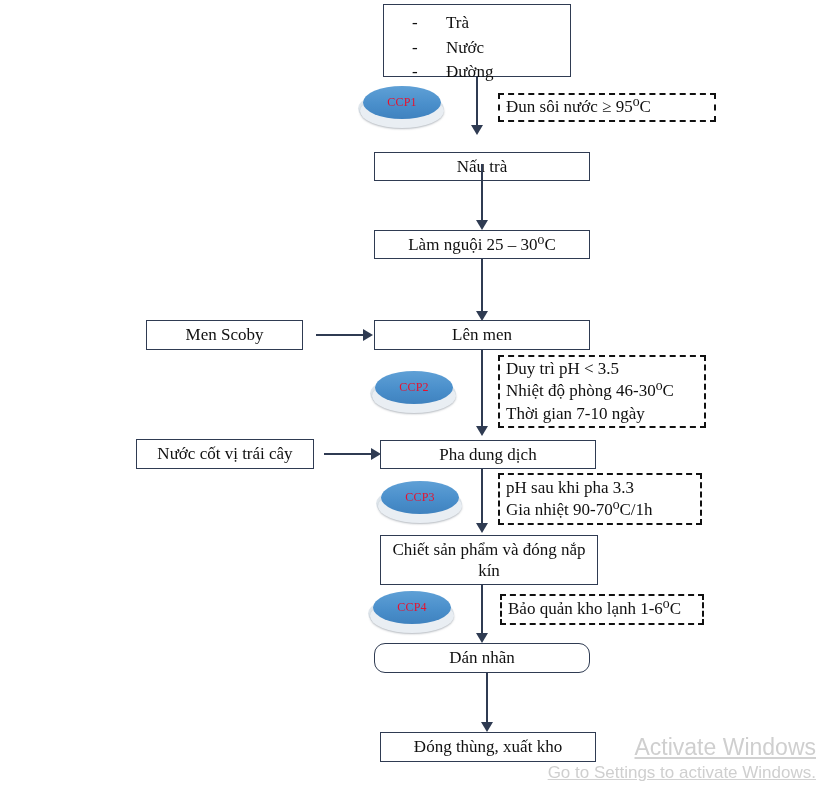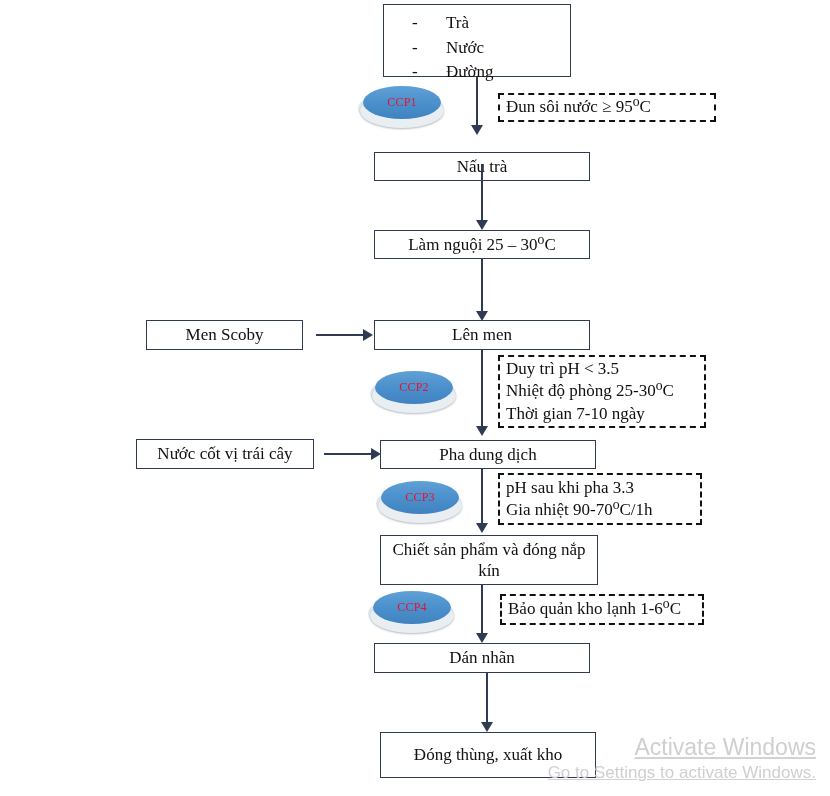--- a/index.html
+++ b/index.html
@@ -224,21 +224,21 @@
   <div class="ccp" style="left:370px; top:371px;">
     <div class="base2"></div>
     <div class="base"></div>
     <div class="top">
       <span class="lbl">CCP2</span>
     </div>
   </div>
 
   <div class="note" style="left:498px; top:355px; width:208px; height:73px;">
     <span class="nline">Duy trì pH &lt; 3.5</span>
-    <span class="nline">Nhiệt độ phòng 25-30⁰C</span>
+    <span class="nline">Nhiệt độ phòng 46-30⁰C</span>
     <span class="nline">Thời gian 7-10 ngày</span>
   </div>
 
   <div class="box" style="left:136px; top:439px; width:178px; height:30px;">
     <span>Nước cốt vị trái cây</span>
   </div>
   <div class="hline" style="left:324px; top:453px; width:48px;"></div>
   <div class="arrow-right" style="left:371px; top:448px;"></div>
 
   <div class="box" style="left:380px; top:440px; width:216px; height:29px;">
@@ -273,28 +273,28 @@
     <div class="base"></div>
     <div class="top">
       <span class="lbl">CCP4</span>
     </div>
   </div>
 
   <div class="note" style="left:500px; top:594px; width:204px; height:31px;">
     <span class="nline">Bảo quản kho lạnh 1-6⁰C</span>
   </div>
 
-  <div class="box" style="left:374px; top:643px; width:216px; height:30px;">
+  <div class="box" style="left:374px; top:643px; width:216px; height:30px;border-radius:11px;">
     <span>Dán nhãn</span>
   </div>
 
   <div class="vline" style="left:486px; top:673px; height:49px;"></div>
   <div class="arrow-down" style="left:481px; top:722px;"></div>
 
-  <div class="box" style="left:380px; top:732px; width:216px; height:46px;">
+  <div class="box" style="left:380px; top:732px; width:216px; height:30px;">
     <span>Đóng thùng, xuất kho</span>
   </div>
 
   <div id="watermark">
     <div class="wm-title">Activate Windows</div>
     <div class="wm-sub">Go to Settings to activate Windows.</div>
   </div>
 
 </div>
 

